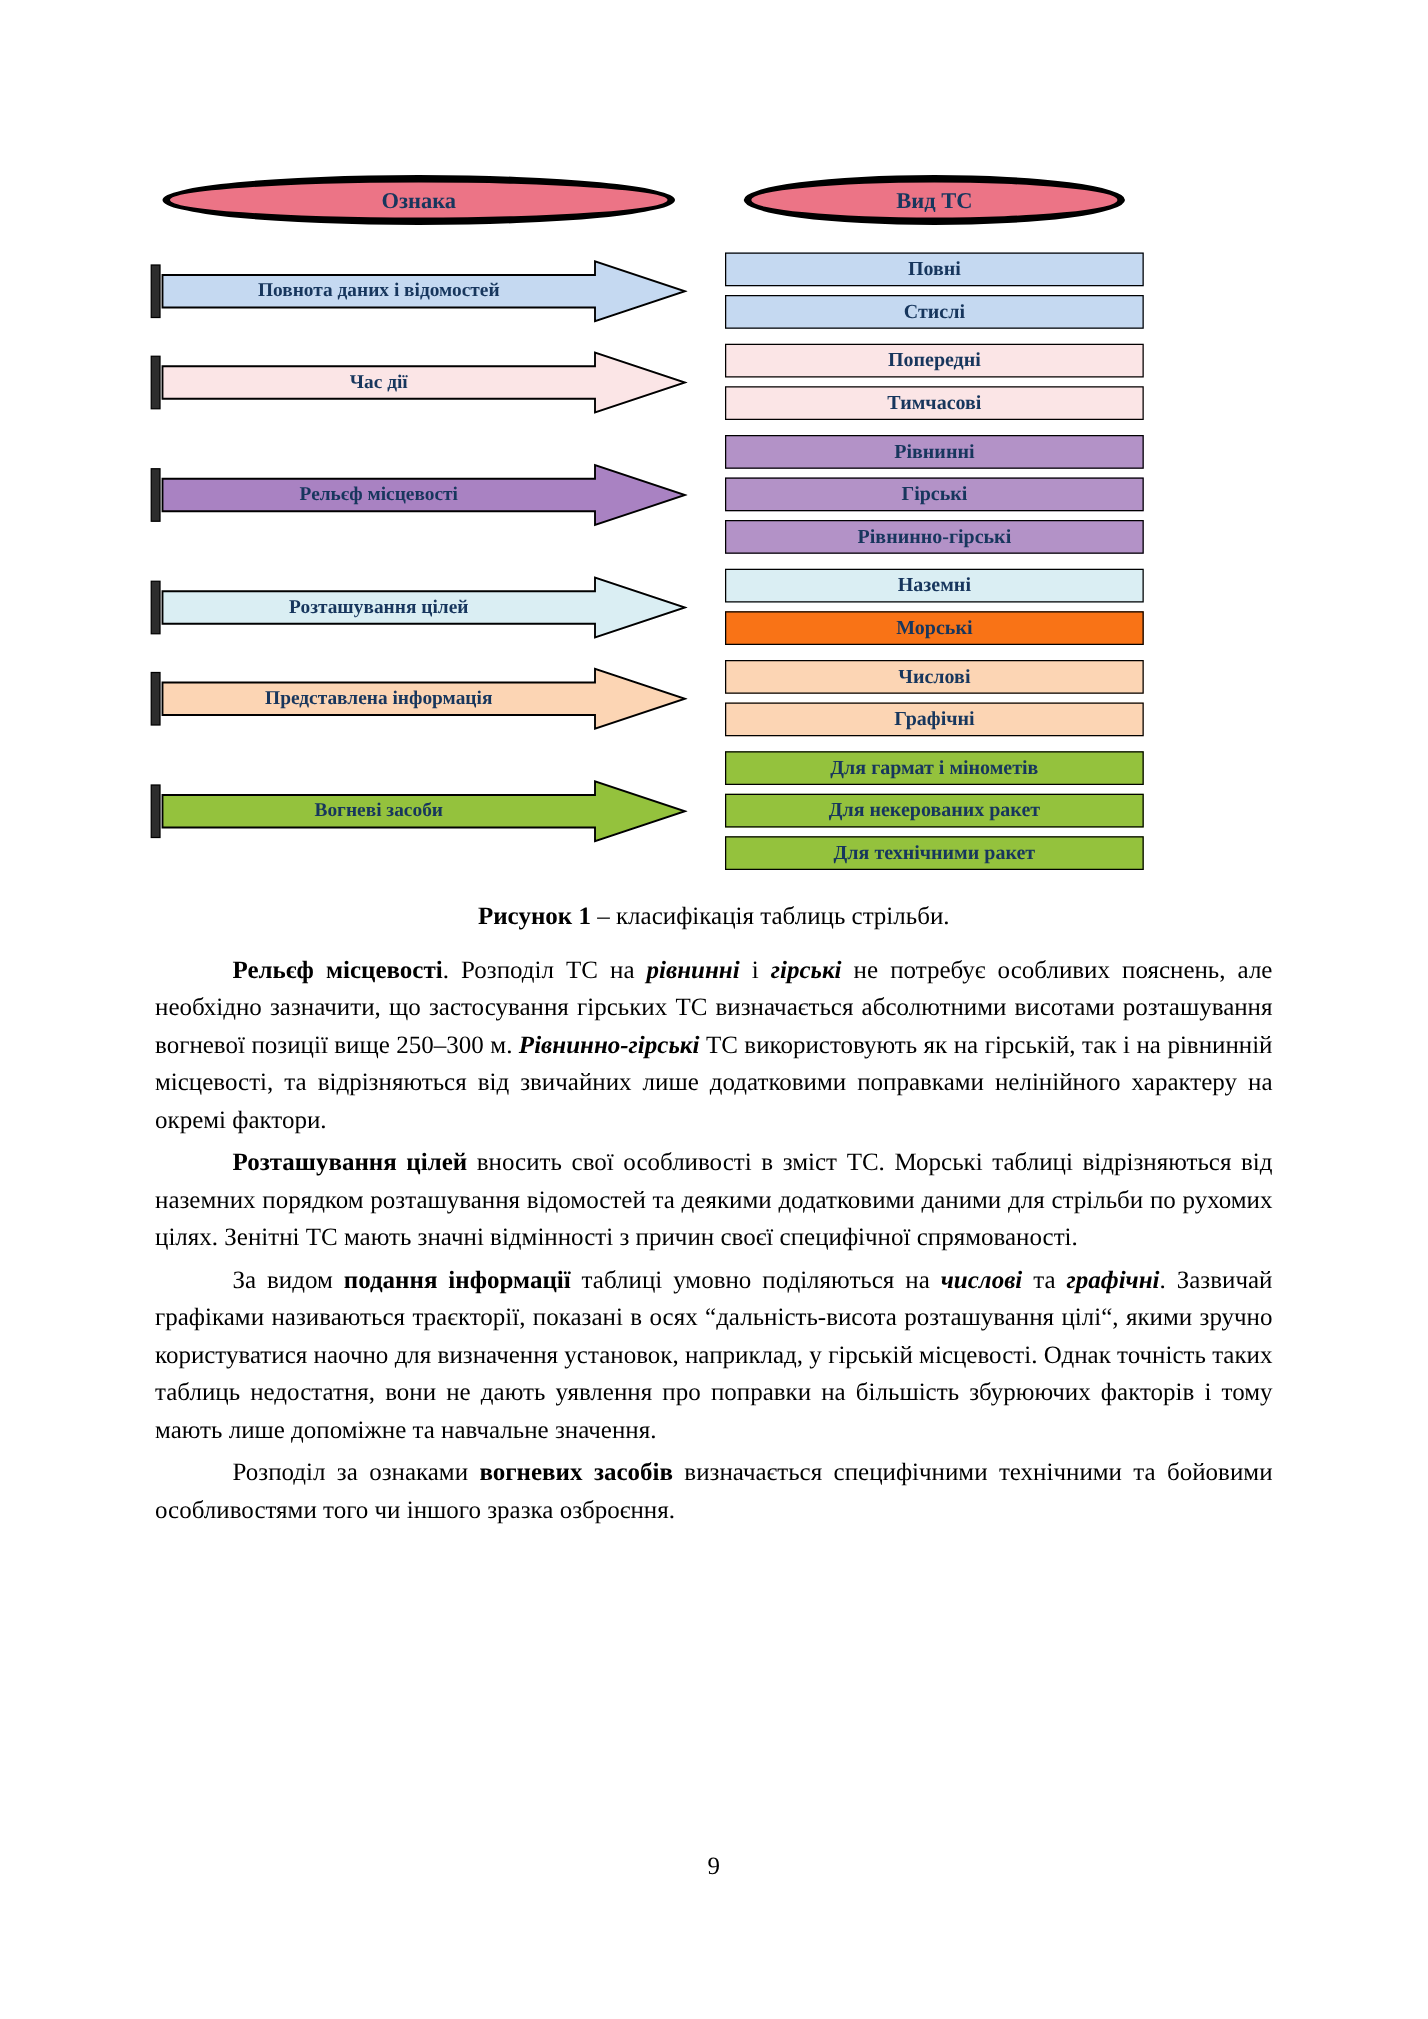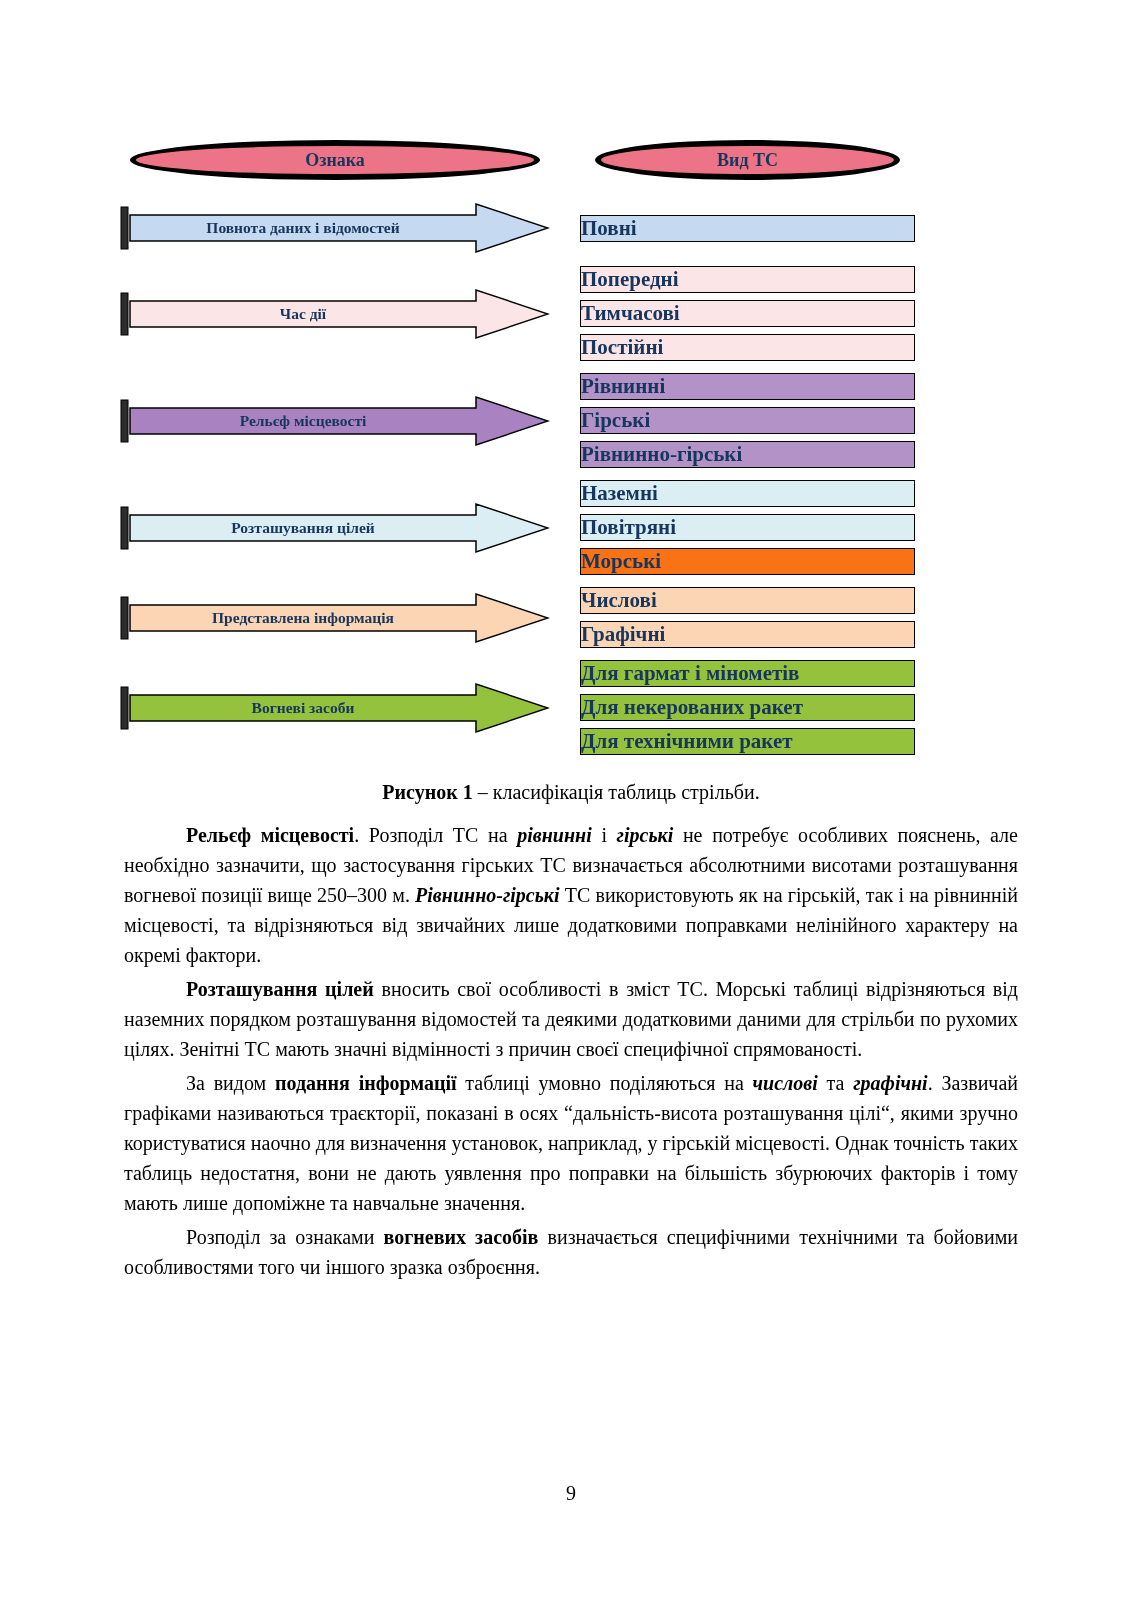--- a/index.html
+++ b/index.html
@@ -27,22 +27,22 @@
   .arrow-wrap { width: 430px; height: 52px; position: relative; flex: none; }
   .arrow-wrap svg { display: block; }
   .arrow-label {
     position: absolute; left: 10px; top: 0; width: 346px; height: 52px;
     display: flex; align-items: center; justify-content: center;
     font-weight: bold; font-size: 15.5px; color: var(--navy); text-align: center;
   }
   .box-group { width: 335px; flex: none; }
   .class-box {
     box-sizing: border-box; height: 27px; border: 1.5px solid #000;
-    display: flex; align-items: center; 
-    font-weight: bold; font-size: 21px; color: var(--navy);
+    display: flex; align-items: center; justify-content: center;
+    font-weight: bold; font-size: 16px; color: var(--navy);
     margin-bottom: 7px;
   }
   .class-box:last-child { margin-bottom: 0; }
 
   
   .caption { text-align: center; font-size: 20px; margin: 26px 0 16px 0; color: #000; }
   .body-para {
     margin: 4px; text-indent: 62px; text-align: justify;
     font-size: 20px; line-height: 30px; color: #000;
   }
@@ -78,40 +78,40 @@
               <svg width="430" height="52" viewBox="0 0 430 52">
                 <rect x="1" y="5" width="7" height="42" fill="#2d2d2d" stroke="#000"></rect>
                 <polygon points="10,13 356,13 356,2 428,26 356,50 356,39 10,39" fill="#c5d9f1" stroke="#000" stroke-width="1.5"></polygon>
               </svg>
               <span class="arrow-label">Повнота даних і відомостей</span>
             </div>
             <div class="box-group">
               <div class="class-box" style="background: rgb(197, 217, 241);">
                 <span>Повні</span>
               </div>
+              <div class="class-box" style="background: rgb(197, 217, 241);">
+                <span>Стислі</span>
+              </div>
             </div>
           </div>
           <div class="diagram-row">
             <div class="arrow-wrap">
               <svg width="430" height="52" viewBox="0 0 430 52">
                 <rect x="1" y="5" width="7" height="42" fill="#2d2d2d" stroke="#000"></rect>
                 <polygon points="10,13 356,13 356,2 428,26 356,50 356,39 10,39" fill="#fbe5e6" stroke="#000" stroke-width="1.5"></polygon>
               </svg>
               <span class="arrow-label">Час дії</span>
             </div>
             <div class="box-group">
               <div class="class-box" style="background: rgb(251, 229, 230);">
                 <span>Попередні</span>
               </div>
               <div class="class-box" style="background: rgb(251, 229, 230);">
                 <span>Тимчасові</span>
               </div>
-              <div class="class-box" style="background: rgb(251, 229, 230);">
-                <span>Постійні</span>
-              </div>
             </div>
           </div>
           <div class="diagram-row">
             <div class="arrow-wrap">
               <svg width="430" height="52" viewBox="0 0 430 52">
                 <rect x="1" y="5" width="7" height="42" fill="#2d2d2d" stroke="#000"></rect>
                 <polygon points="10,13 356,13 356,2 428,26 356,50 356,39 10,39" fill="#a982c2" stroke="#000" stroke-width="1.5"></polygon>
               </svg>
               <span class="arrow-label">Рельєф місцевості</span>
             </div>
@@ -131,23 +131,20 @@
             <div class="arrow-wrap">
               <svg width="430" height="52" viewBox="0 0 430 52">
                 <rect x="1" y="5" width="7" height="42" fill="#2d2d2d" stroke="#000"></rect>
                 <polygon points="10,13 356,13 356,2 428,26 356,50 356,39 10,39" fill="#daeef3" stroke="#000" stroke-width="1.5"></polygon>
               </svg>
               <span class="arrow-label">Розташування цілей</span>
             </div>
             <div class="box-group">
               <div class="class-box" style="background: rgb(218, 238, 243);">
                 <span>Наземні</span>
-              </div>
-              <div class="class-box" style="background: rgb(218, 238, 243);">
-                <span>Повітряні</span>
               </div>
               <div class="class-box" style="background: #f97316;">
                 <span>Морські</span>
               </div>
             </div>
           </div>
           <div class="diagram-row">
             <div class="arrow-wrap">
               <svg width="430" height="52" viewBox="0 0 430 52">
                 <rect x="1" y="5" width="7" height="42" fill="#2d2d2d" stroke="#000"></rect>

